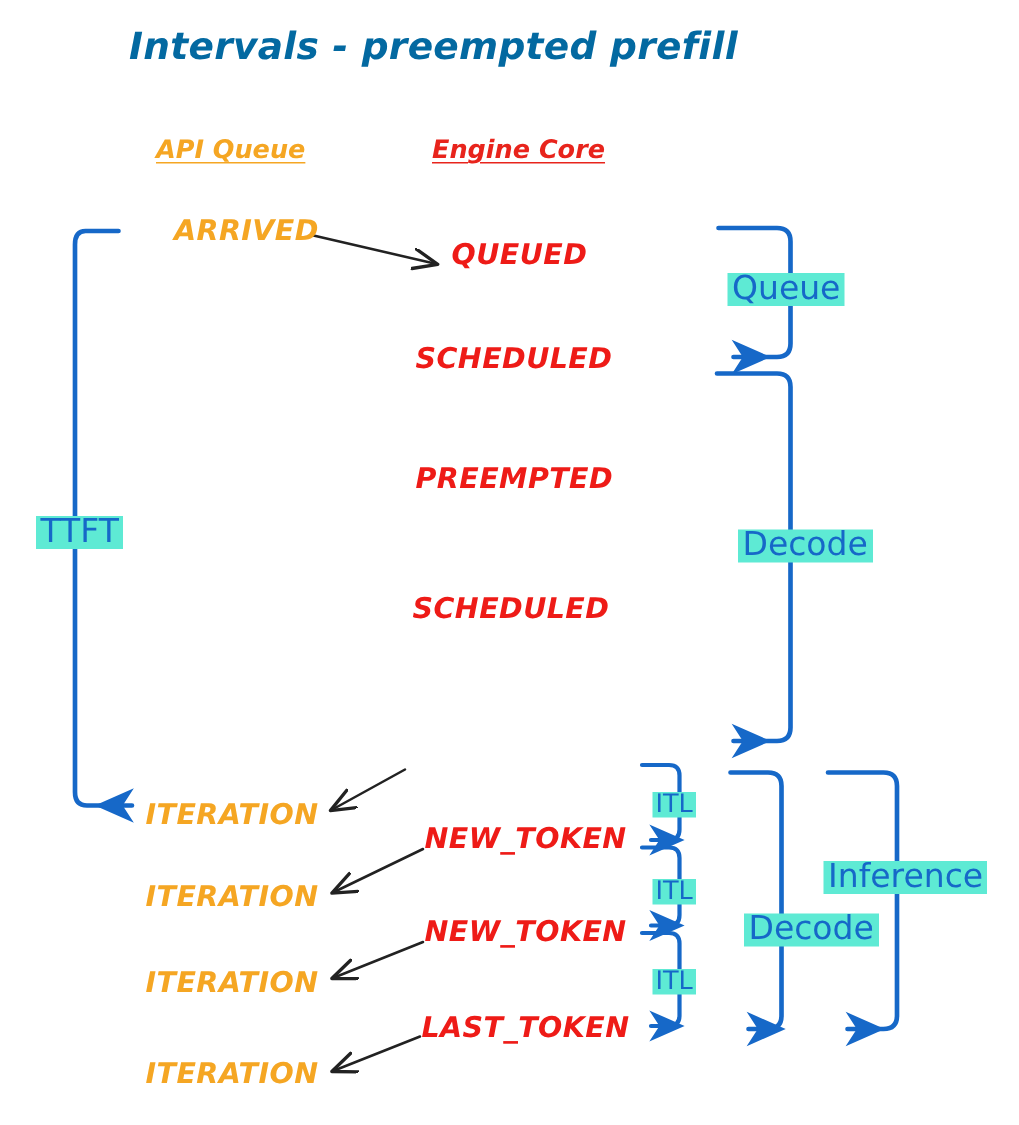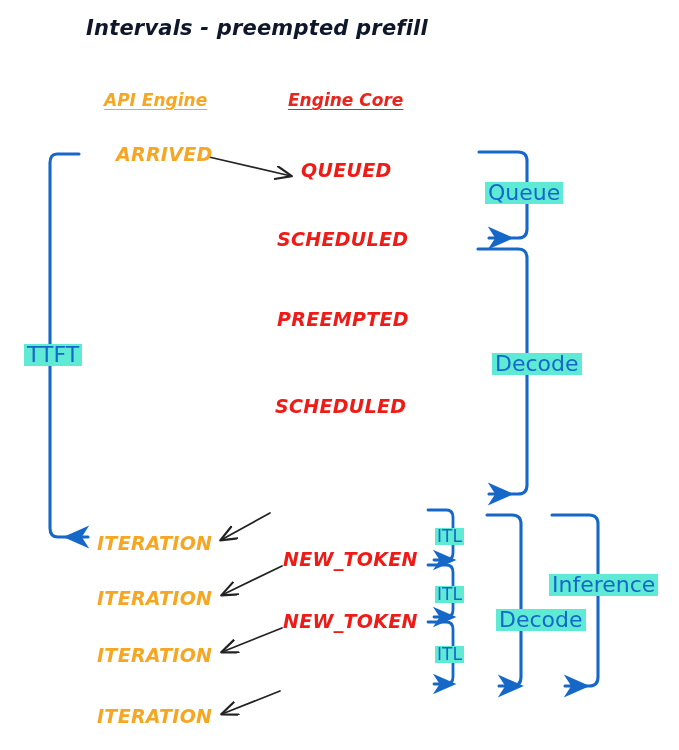--- a/index.html
+++ b/index.html
@@ -4,21 +4,21 @@
 <style>
   html,body{margin:0;padding:0;background:#ffffff;}
   body{width:679px;height:750px;overflow:hidden;font-family:"DejaVu Sans",sans-serif;}
   #stage{position:relative;width:679px;height:750px;background:#fff;}
   svg#wires{position:absolute;left:0;top:0;width:679px;height:750px;}
   .lbl{position:absolute;white-space:nowrap;line-height:1;}
 
   .title{
     font-family:"DejaVu Sans",sans-serif;
     font-style:italic;font-weight:bold;
-    font-size:21px;color:#0f172a;
+    font-size:25px;color:#0369a1;
     letter-spacing:.2px;
   }
   .colhead{
     font-family:"DejaVu Sans",sans-serif;
     font-style:italic;font-weight:bold;font-size:17px;
     text-decoration:underline;text-underline-offset:3px;
   }
   .colhead.api{color:#F5A623;}
   .colhead.engine{color:#E8241C;}
 
@@ -79,35 +79,36 @@
     <g fill="none" stroke="#222222" stroke-width="1.7" stroke-linecap="round">
       <path d="M270,513 L221,540" marker-end="url(#blkArrow)"></path>
       <path d="M282,566 L222,595" marker-end="url(#blkArrow)"></path>
       <path d="M282,628 L222,652" marker-end="url(#blkArrow)"></path>
       <path d="M280,691 L222,714" marker-end="url(#blkArrow)"></path>
     </g>
   </svg>
 
   <div class="lbl title" style="left:86px;top:18px;">Intervals - preempted prefill</div>
 
-  <div class="lbl colhead api" style="left:104px;top:92px;">API Engine</div>
+  <div class="lbl colhead api" style="left:104px;top:92px;">API Queue</div>
   <div class="lbl colhead engine" style="left:288px;top:92px;">Engine Core</div>
 
   <div class="lbl state api" style="left:116px;top:145px;">ARRIVED</div>
   <div class="lbl state api" style="left:97px;top:534px;">ITERATION</div>
   <div class="lbl state api" style="left:97px;top:589px;">ITERATION</div>
   <div class="lbl state api" style="left:97px;top:646px;">ITERATION</div>
   <div class="lbl state api" style="left:97px;top:707px;">ITERATION</div>
 
   <div class="lbl state engine" style="left:301px;top:161px;">QUEUED</div>
   <div class="lbl state engine" style="left:277px;top:230px;">SCHEDULED</div>
   <div class="lbl state engine" style="left:277px;top:310px;">PREEMPTED</div>
   <div class="lbl state engine" style="left:275px;top:397px;">SCHEDULED</div>
   <div class="lbl state engine" style="left:283px;top:550px;">NEW_TOKEN</div>
   <div class="lbl state engine" style="left:283px;top:612px;">NEW_TOKEN</div>
+  <div class="lbl state engine" style="left:281px;top:676px;">LAST_TOKEN</div>
 
   <div class="lbl bracket-label" style="left:24px;top:344px;">TTFT</div>
   <div class="lbl bracket-label" style="left:485px;top:182px;">Queue</div>
   <div class="lbl bracket-label" style="left:492px;top:353px;">Decode</div>
   <div class="lbl bracket-label small" style="left:435px;top:528px;">ITL</div>
   <div class="lbl bracket-label small" style="left:435px;top:586px;">ITL</div>
   <div class="lbl bracket-label small" style="left:435px;top:646px;">ITL</div>
   <div class="lbl bracket-label" style="left:496px;top:609px;">Decode</div>
   <div class="lbl bracket-label" style="left:549px;top:574px;">Inference</div>
 

